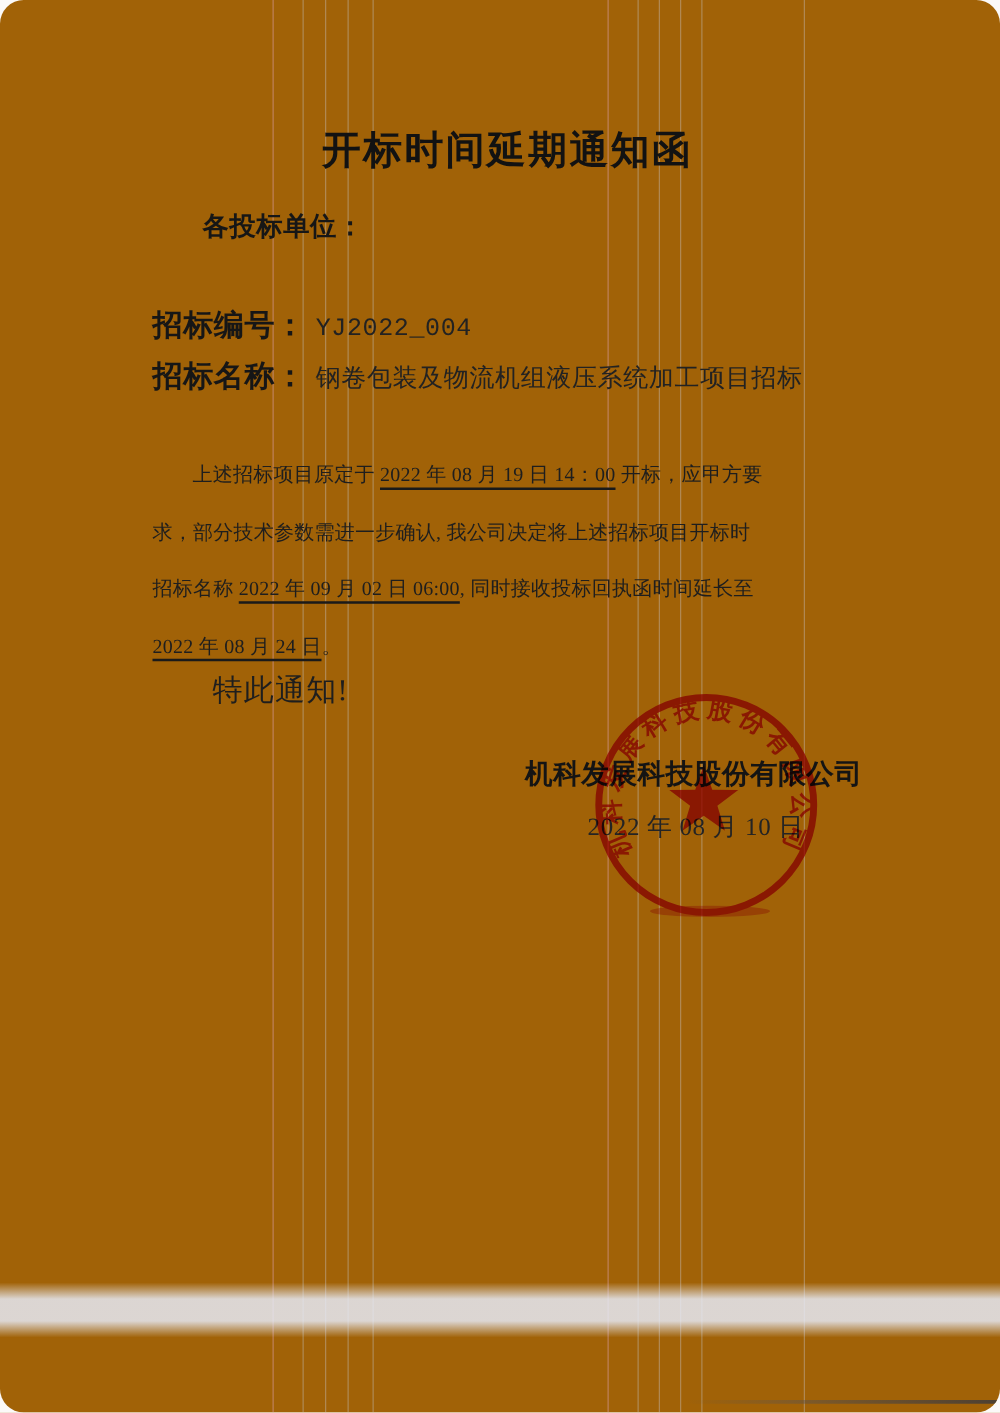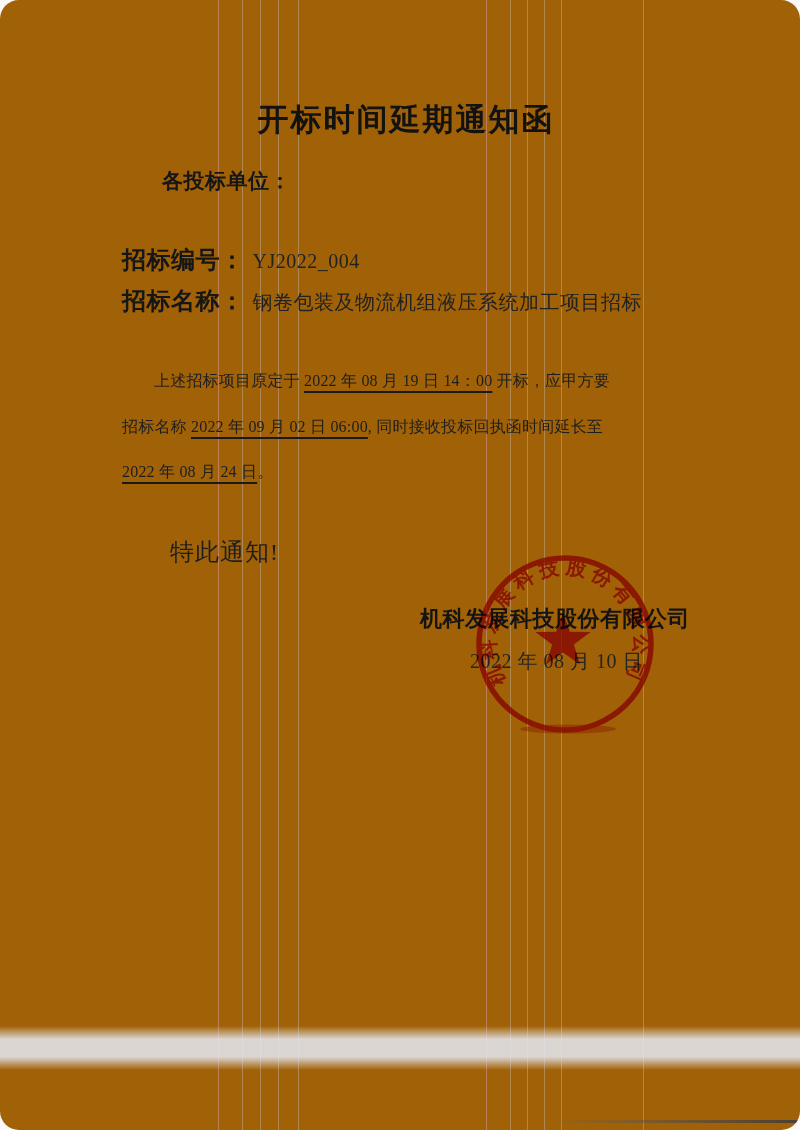--- a/index.html
+++ b/index.html
@@ -42,21 +42,21 @@
   .salutation {
     position: absolute; left: 122px; top: 167px;
     font-size: 21px; font-weight: 900; color: #161616;
     letter-spacing: 0.5px;
     margin-left: 40px;
   }
   .field-row { position: absolute; left: 122px; white-space: nowrap; }
   .field-row.row-no   { top: 244px; }
   .field-row.row-name { top: 285px; }
   .field-label { font-size: 24px; font-weight: 900; color: #161616; letter-spacing: 0.5px; }
-  .field-value { font-size: 20px; color: #222; margin-left: 8px; letter-spacing: 0.5px; }
+  .field-value { font-size: 20px; color: #222; margin-left: 8px; letter-spacing: 0.5px; font-family: Liberation Mono, monospace; }
   .para {
     position: absolute; left: 122px; top: 358px; width: 590px;
     font-size: 16px; line-height: 45.5px; color: #1e1e1e;
     letter-spacing: 0.2px;
   }
   .para .pline { white-space: nowrap; }
   .para .pline.first { text-indent: 32px; }
   .u {
     text-decoration: underline;
     text-underline-offset: 5px;
@@ -112,20 +112,21 @@
   <div class="field-row row-no">
     <span class="field-label hei">招标编号：</span><span class="field-value">YJ2022_004</span>
   </div>
 
   <div class="field-row row-name">
     <span class="field-label hei">招标名称：</span><span class="field-value">钢卷包装及物流机组液压系统加工项目招标</span>
   </div>
 
   <div class="para">
     <div class="pline first"><span>上述招标项目原定于 </span><span class="u">2022 年 08 月 19 日 14：00</span><span> 开标，应甲方要</span></div>
+    <div class="pline"><span>求，部分技术参数需进一步确认, 我公司决定将上述招标项目开标时</span></div>
     <div class="pline"><span>招标名称 </span><span class="u">2022 年 09 月 02 日 06:00</span><span>, 同时接收投标回执函时间延长至</span></div>
     <div class="pline"><span class="u">2022 年 08 月 24 日</span><span>。</span></div>
   </div>
 
   <div class="closing">特此通知!</div>
 
   <div class="sig-company hei">机科发展科技股份有限公司</div>
   <div class="sig-date">2022 年 08 月 10 日</div>
 
   <div class="stamp">

